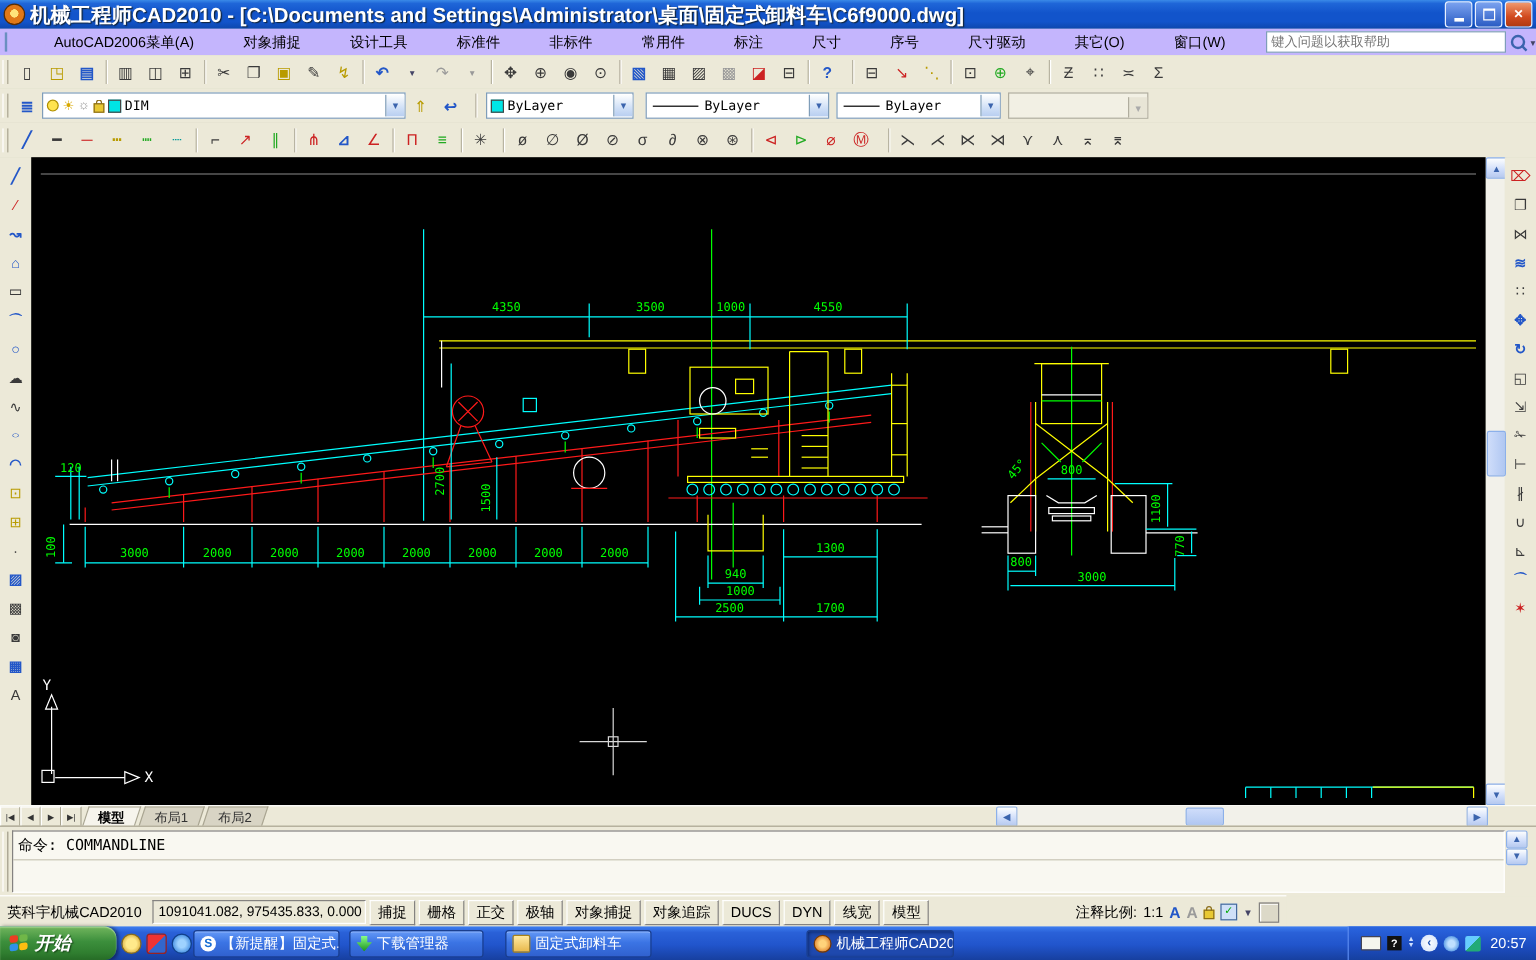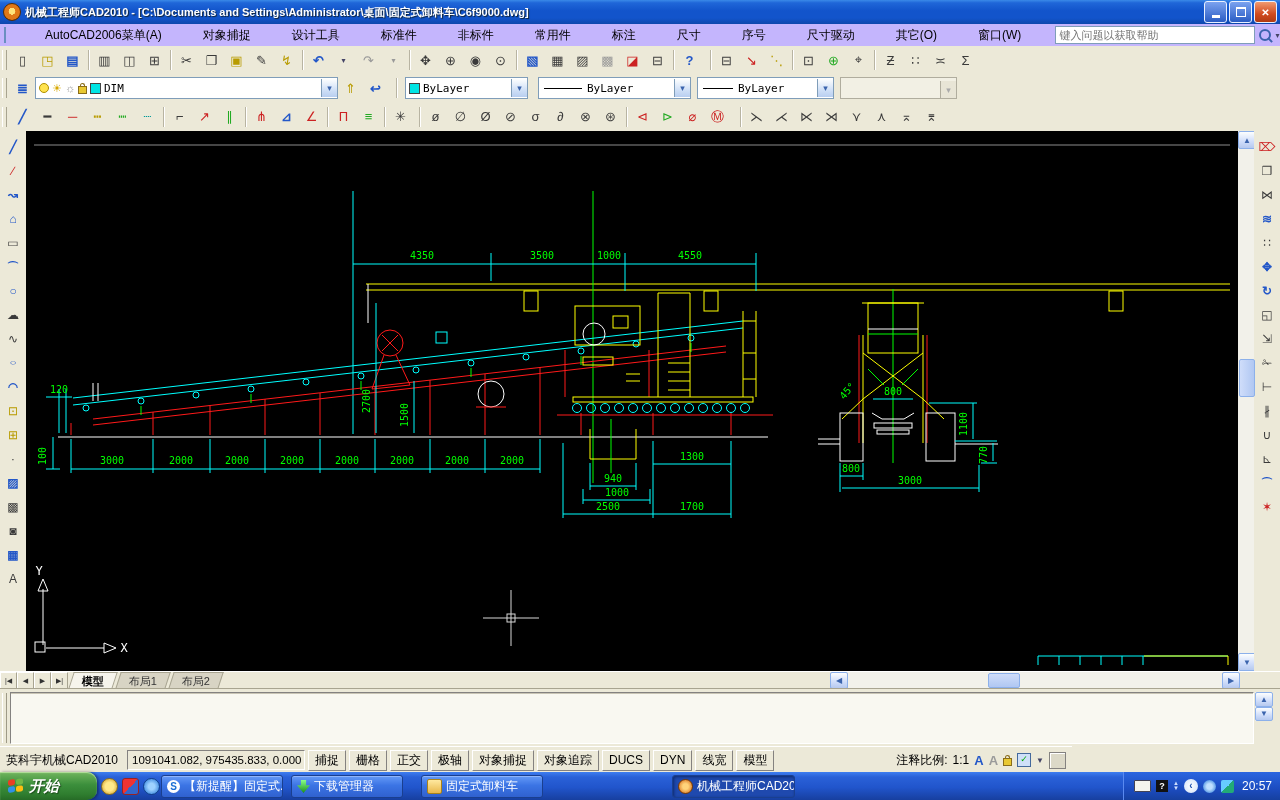--- a/index.html
+++ b/index.html
@@ -4,21 +4,21 @@
 <style>
   html,body{margin:0;padding:0;background:#444;}
   .screen{width:1280px;height:800px;position:relative;overflow:hidden;background:#ece9d8;
           font-family:"Liberation Sans",sans-serif;font-size:12px;color:#000;}
   .abs{position:absolute;}
   
   #titlebar{left:0;top:0;width:1280px;height:24px;display:flex;align-items:center;
     background:linear-gradient(180deg,#3a8ae8 0%,#1f66d8 12%,#1254cb 45%,#1254cb 75%,#0d47ad 100%);}
   .applogo{width:16px;height:16px;margin:0 4px 0 3px;border-radius:50%;
     background:radial-gradient(circle at 50% 45%,#ffe37a 0 28%,#e07818 30% 70%,#8a3a00 75%);border:1px solid #5a2d00;}
-  #titlebar .ttl{color:#fff;font-weight:bold;font-size:11px;text-shadow:1px 1px 1px #123;white-space:nowrap;overflow:hidden;flex:1;}
+  #titlebar .ttl{color:#fff;font-weight:bold;font-size:17px;text-shadow:1px 1px 1px #123;white-space:nowrap;overflow:hidden;flex:1;}
   .wbtns{display:flex;gap:2px;margin-right:3px;}
   .wbtn{width:21px;height:20px;border-radius:3px;border:1px solid #e8f0ff;display:flex;align-items:center;justify-content:center;
         color:#fff;font-size:10px;font-weight:bold;background:linear-gradient(#7ba2ef,#2a5cc4);}
   .wbtn.close{background:linear-gradient(#f09a70,#d14a1e 60%,#b03a12);}
   .minglyph{display:block;width:8px;height:3px;background:#fff;margin-top:9px;}
   .restoreglyph{display:block;width:8px;height:7px;border:1px solid #fff;border-top:2px solid #fff;}
   
   #menubar{left:0;top:24px;width:1280px;height:22px;display:flex;align-items:center;
     background:#c4b5fd;border-bottom:1px solid #d8d4c4;gap:27px;}
   .micon{width:14px;height:14px;margin:0 5px 0 4px;background:linear-gradient(135deg,#eaf2ff 40%,#9cc0f0);border:1px solid #6a8fc0;}
@@ -951,20 +951,21 @@
       <span class="sbtn">
           <span>▶</span>
         </span>
     </span>
     <span id="tabcorner"></span>
   </div>
 
   <div id="cmd" class="abs">
     <span class="cmdgrip"></span>
     <div class="cmdfield">
+      <div class="cmdline">命令: COMMANDLINE</div>
       <div class="cmdsepline"></div>
     </div>
     <span class="cmdscroll">
       <span class="sbtn" style="height:14px;">
           <span>▲</span>
         </span>
       <span class="sbtn" style="height:14px;">
           <span>▼</span>
         </span>
     </span>

